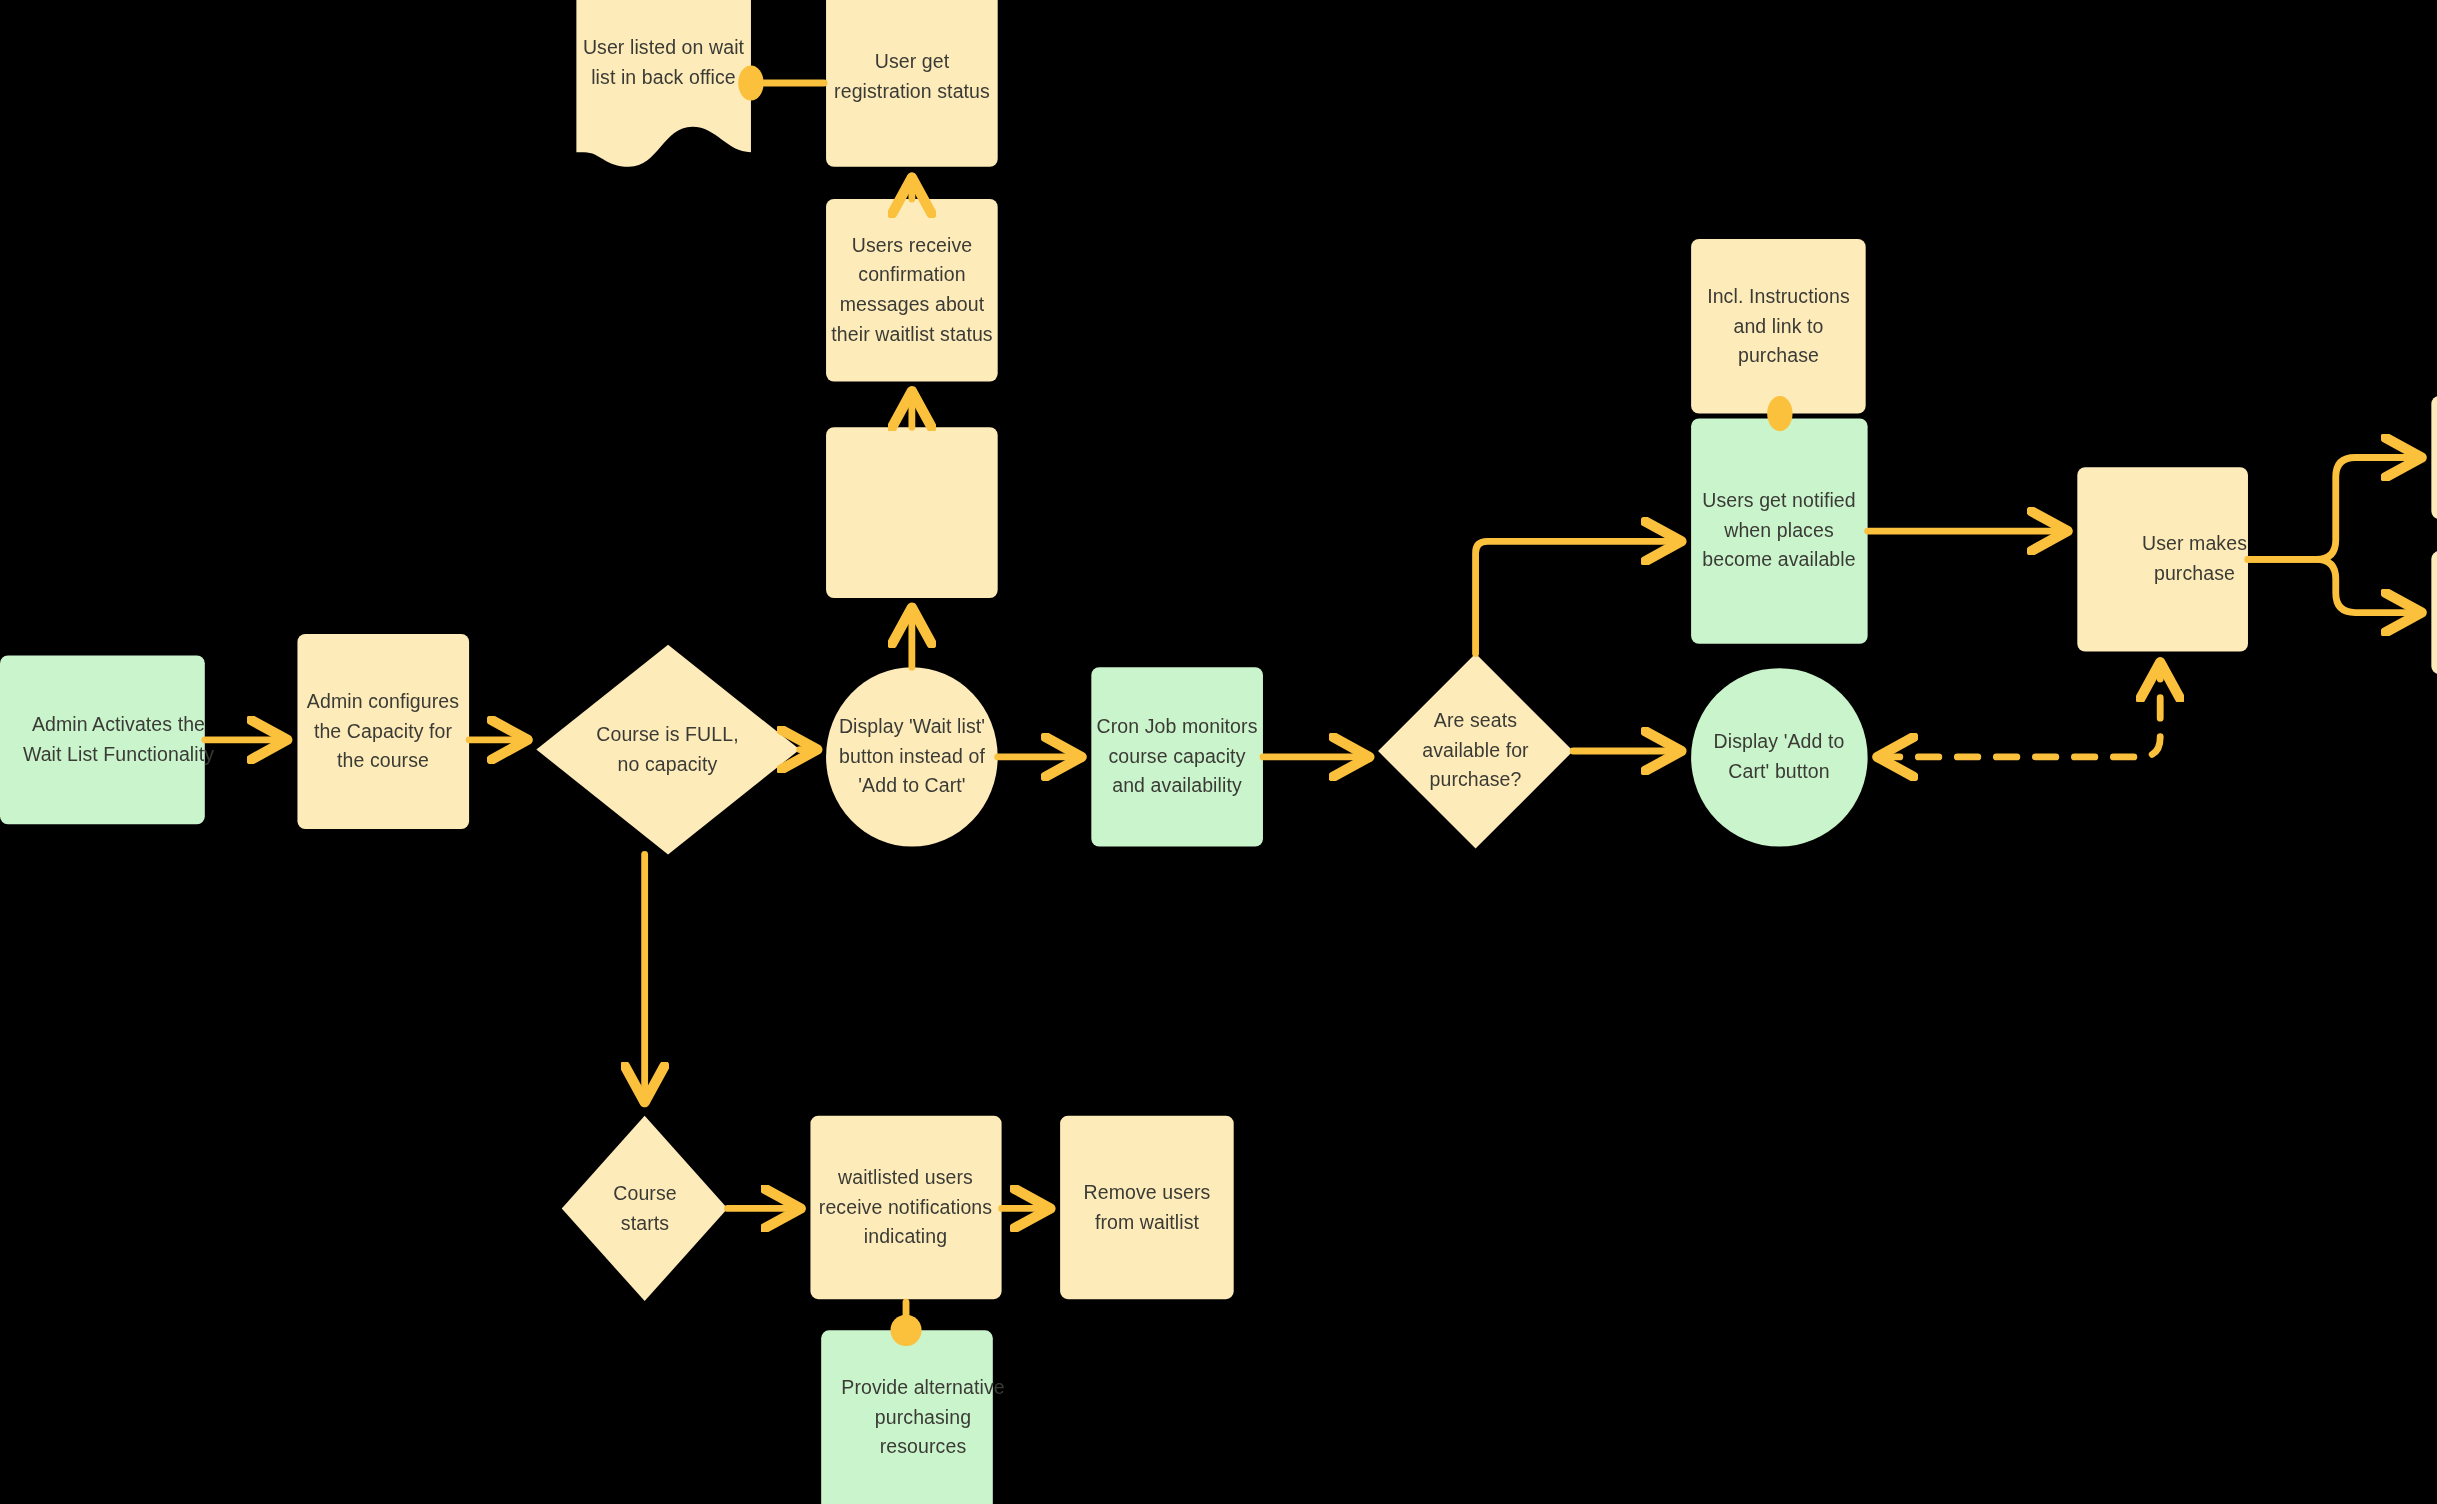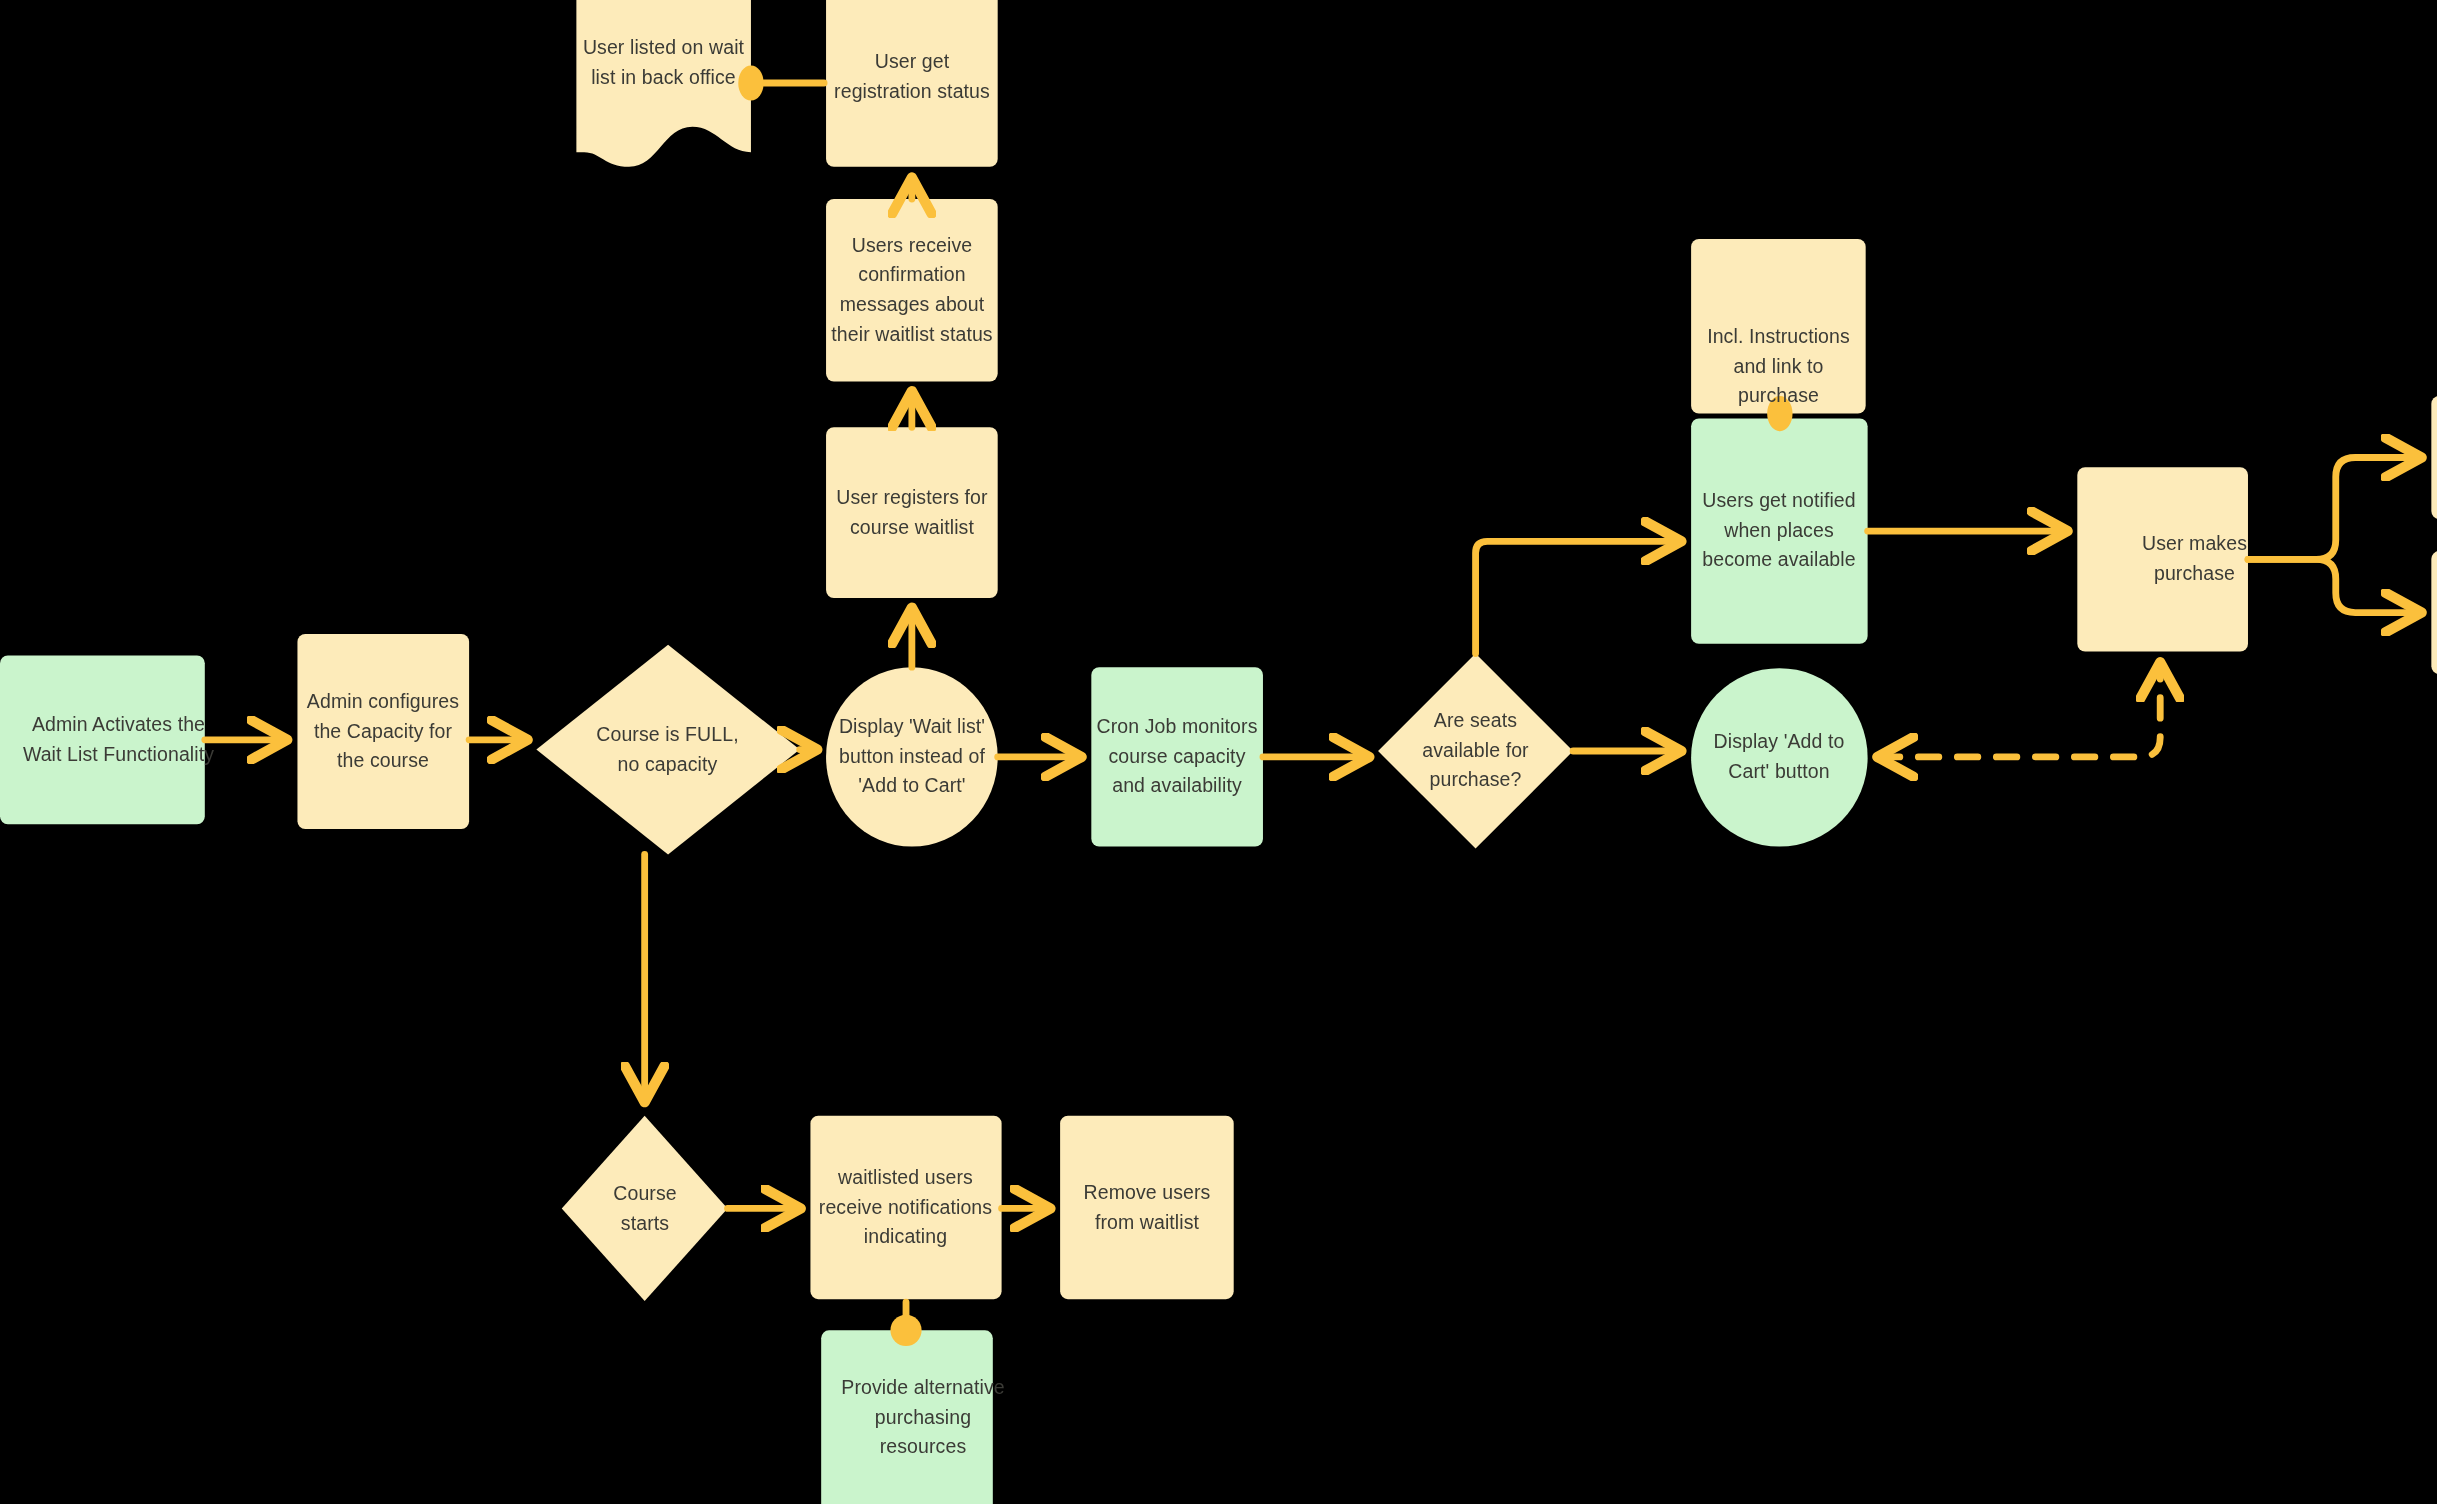--- a/index.html
+++ b/index.html
@@ -132,31 +132,29 @@
 course capacity
 and availability</div>
   <div class="nodeText" style="left:1378px;top:653px;width:195px;height:195px;">Are seats
 available for
 purchase?</div>
   <div class="nodeText" style="left:1691px;top:668px;width:176px;height:178px;">Display 'Add to
 Cart' button</div>
   <div class="nodeText" style="left:1691px;top:418px;width:176px;height:225px;">Users get notified
 when places
 become available</div>
-  <div class="nodeText" style="left:1691px;top:239px;width:175px;height:175px;margin-top:40px;">Incl. Instructions
+  <div class="nodeText" style="left:1691px;top:239px;width:175px;height:175px;">Incl. Instructions
 and link to
 purchase</div>
   <div class="nodeText" style="left:2077px;top:467px;width:171px;height:184px;padding-left:32px;">User makes
 purchase</div>
   <div class="nodeText" style="left:2431px;top:396px;width:176px;height:123px;">User is removed
 from wait list</div>
   <div class="nodeText" style="left:2431px;top:551px;width:176px;height:123px;">User is added to
 enrolment list</div>
-  <div class="nodeText" style="left:826px;top:427px;width:172px;height:171px;">User registers for
-course waitlist</div>
   <div class="nodeText" style="left:826px;top:199px;width:172px;height:182px;">Users receive
 confirmation
 messages about
 their waitlist status</div>
   <div class="nodeText" style="left:826px;top:-12.7px;width:172px;height:179px;">User get
 registration status</div>
   <div class="nodeText" style="left:576px;top:-12.7px;width:175px;height:151px;">User listed on wait
 list in back office</div>
   <div class="nodeText" style="left:562px;top:1116px;width:166px;height:185px;">Course
 starts</div>

